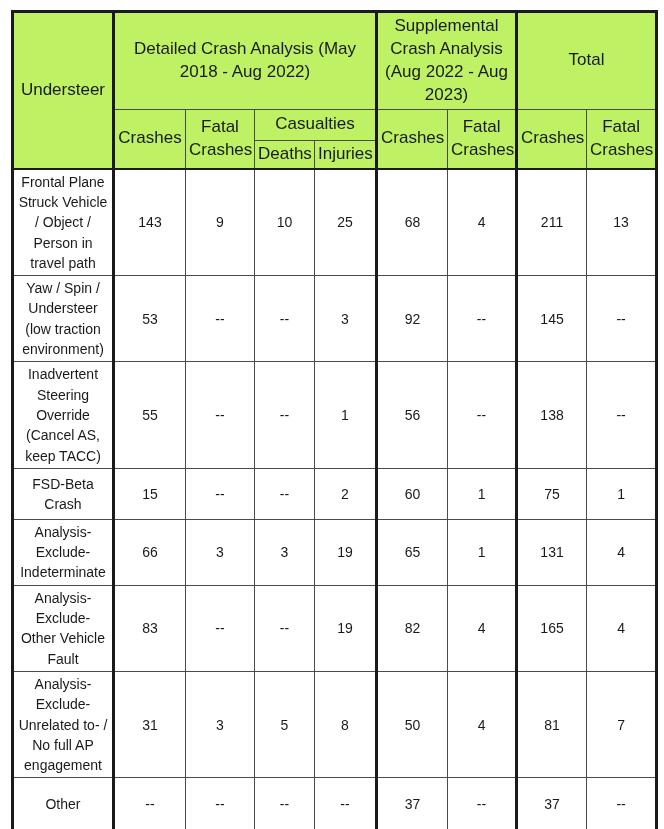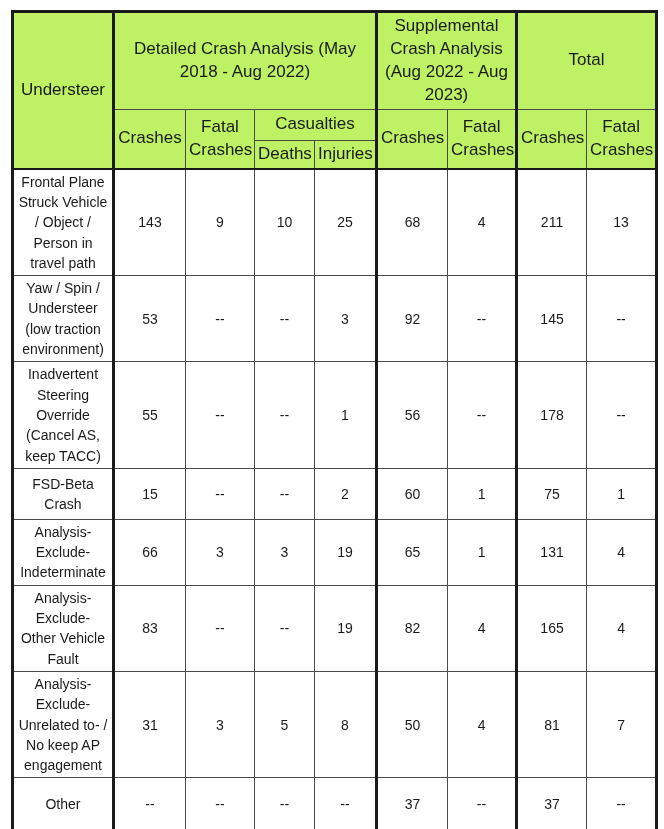--- a/index.html
+++ b/index.html
@@ -112,21 +112,21 @@
         <td>--</td>
       </tr>
       <tr style="height:106px">
         <td class="cond">Inadvertent Steering Override (Cancel AS, keep TACC)</td>
         <td class="gl">55</td>
         <td>--</td>
         <td>--</td>
         <td>1</td>
         <td class="gl">56</td>
         <td>--</td>
-        <td class="gl">178</td>
+        <td class="gl">138</td>
         <td>--</td>
       </tr>
       <tr style="height:51px">
         <td class="cond">FSD-Beta Crash</td>
         <td class="gl">15</td>
         <td>--</td>
         <td>--</td>
         <td>2</td>
         <td class="gl">60</td>
         <td>1</td>
@@ -149,21 +149,21 @@
         <td class="gl">83</td>
         <td>--</td>
         <td>--</td>
         <td>19</td>
         <td class="gl">82</td>
         <td>4</td>
         <td class="gl">165</td>
         <td>4</td>
       </tr>
       <tr style="height:105px">
-        <td class="cond">Analysis-Exclude-Unrelated to- / No keep AP engagement</td>
+        <td class="cond">Analysis-Exclude-Unrelated to- / No full AP engagement</td>
         <td class="gl">31</td>
         <td>3</td>
         <td>5</td>
         <td>8</td>
         <td class="gl">50</td>
         <td>4</td>
         <td class="gl">81</td>
         <td>7</td>
       </tr>
       <tr style="height:52px">

